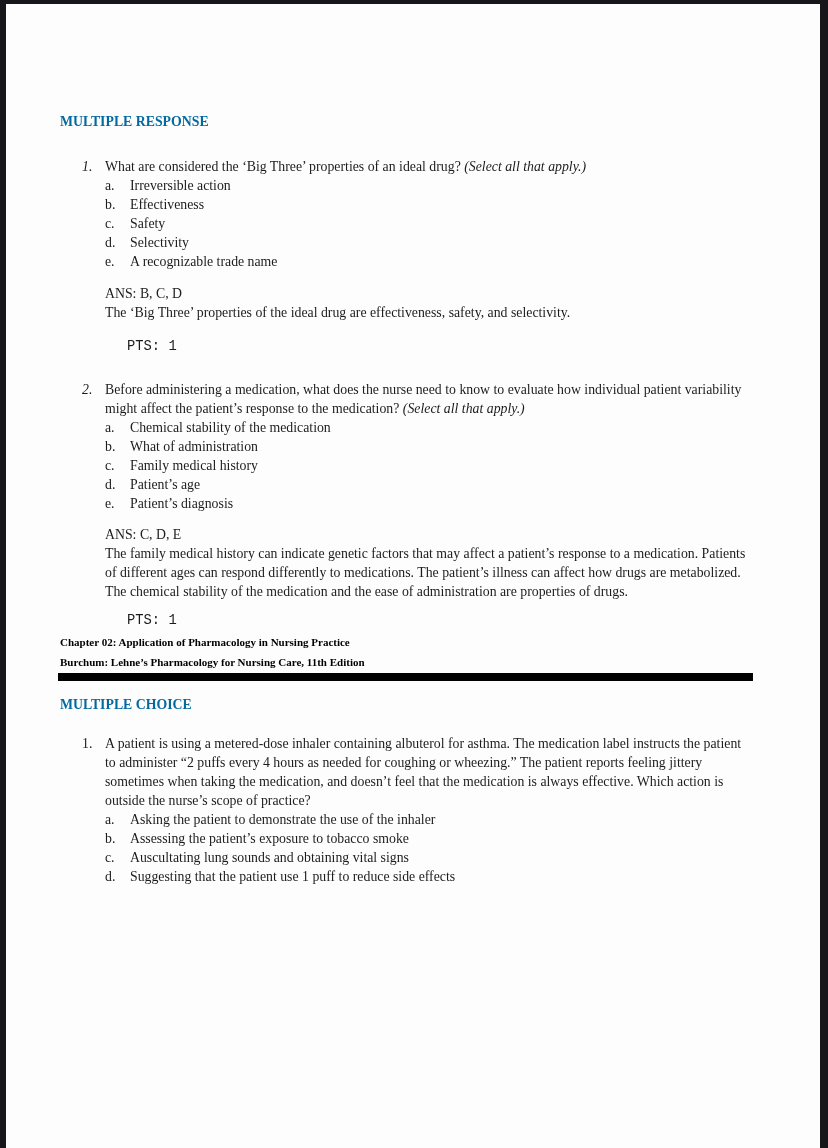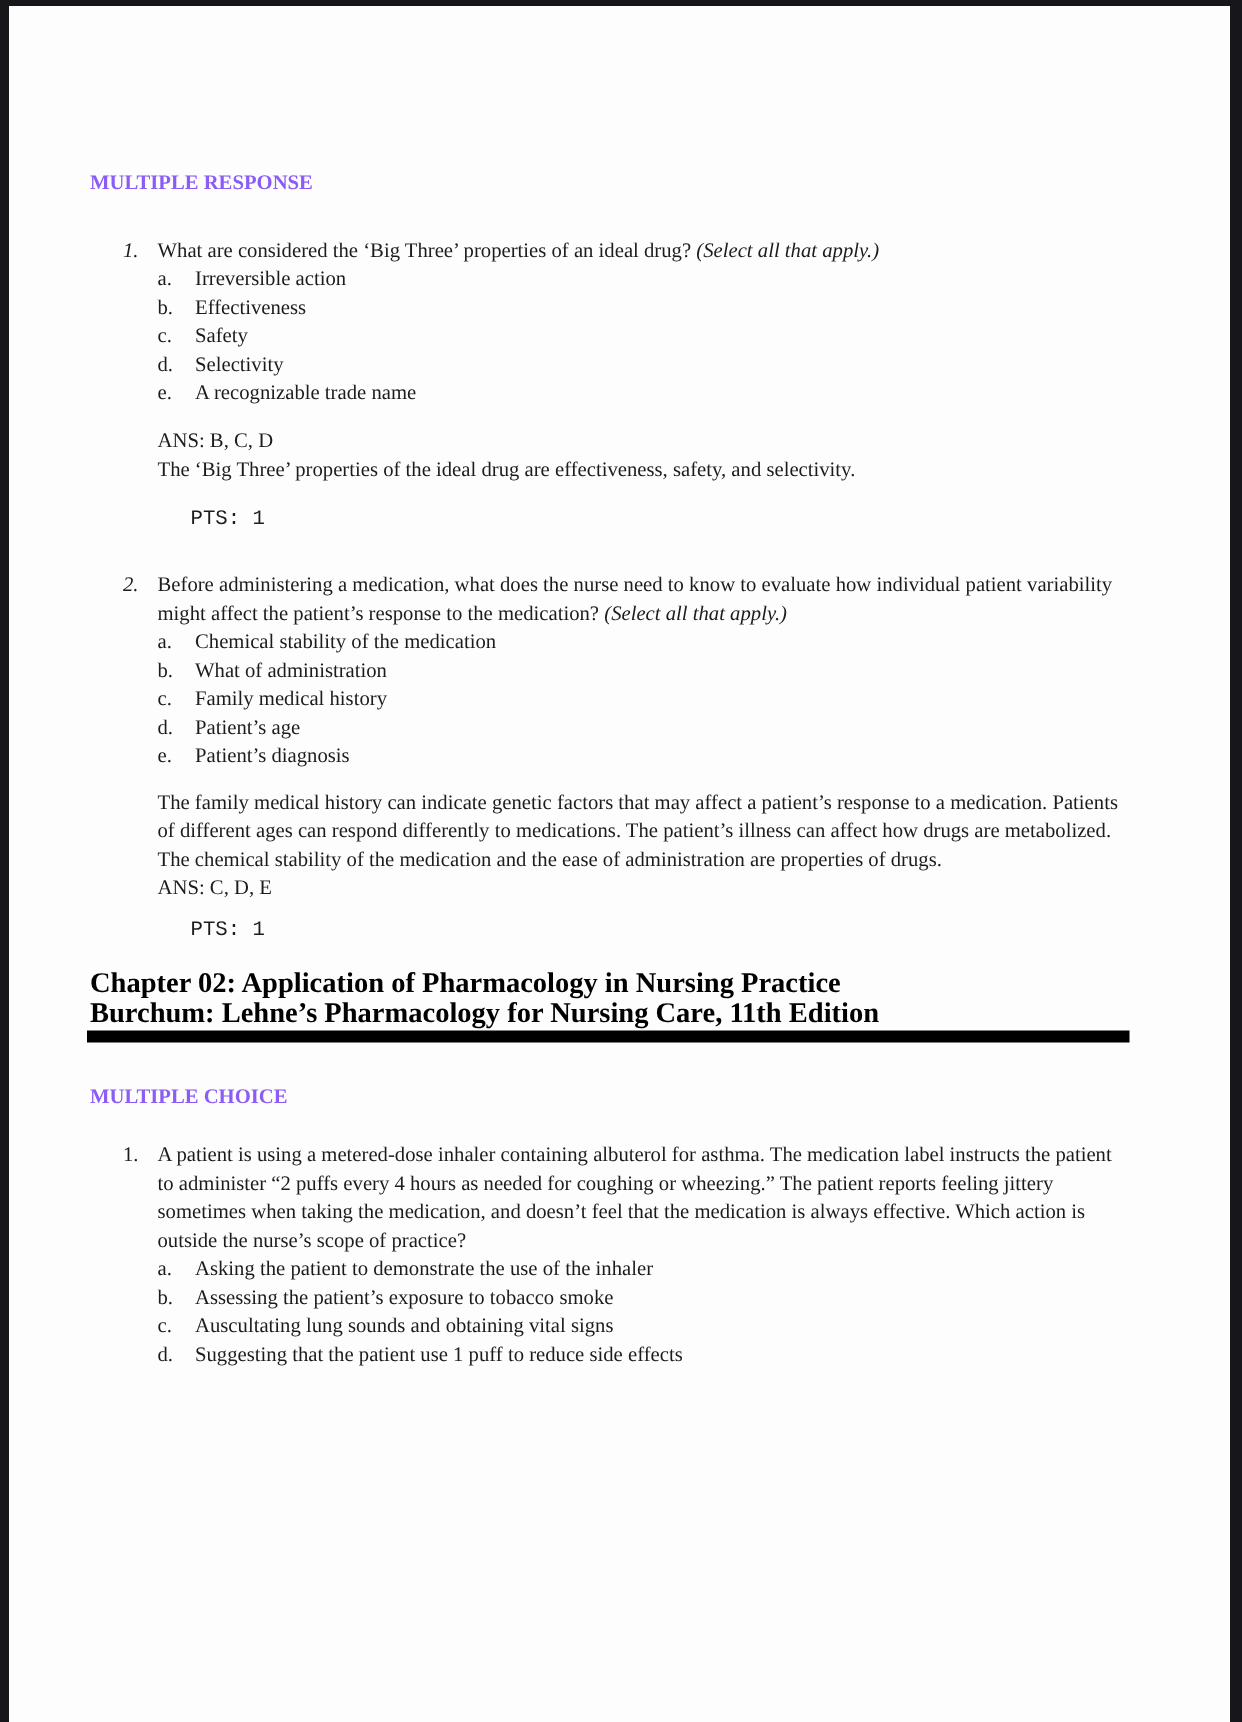--- a/index.html
+++ b/index.html
@@ -13,46 +13,46 @@
     line-height: 19px;
     color: #1c1c1c;
     overflow: hidden;
   }
   .edge-top   { position: absolute; top: 0; left: 0; right: 0; height: 4px; background: #17171b; }
   .edge-left  { position: absolute; top: 0; left: 0; bottom: 0; width: 6px; background: #17171b; }
   .edge-right { position: absolute; top: 0; right: 0; bottom: 0; width: 8px; background: #17171b; }
 
   .content { position: absolute; left: 60px; top: 112px; width: 688px; }
 
-  .section-heading { font-weight: bold; color: #8b5cf6; }
+  .section-heading { font-weight: bold; color: #0369a1; }
   .italic { font-style: italic; }
 
   .question { margin-top: 26px; }
   .question.q-mr2 { margin-top: 24px; }
   .question.q-mc1 { margin-top: 20px; }
 
   .q-row { display: flex; }
   .q-num { width: 23px; margin-left: 22px; flex-shrink: 0; }
   .q-stem { flex: 1; }
 
   .option { display: flex; margin-left: 45px; }
   .opt-letter { width: 25px; flex-shrink: 0; }
   .opt-text { flex: 1; }
 
   .answer-block { margin-left: 45px; margin-top: 13px; }
   .answer-block.tight { margin-top: 12px; }
   .answer-block.mc { margin-top: 8px; }
   .points-line { margin-left: 67px; margin-top: 15px; font-family: Liberation Mono, monospace; }
   .points-line.p2 { margin-top: 10px; }
 
-  .chapter-header { margin-top: 16px; font-weight: bold; font-size: 19px; line-height: 20px; color: #000; }
+  .chapter-header { margin-top: 2px; font-weight: bold; font-size: 11px; line-height: 20px; color: #000; }
   .book-title { text-decoration-thickness: 1.5px; }
   .divider-bar { width: 695px; height: 8px; background: #000000; margin-left: -2px; margin-top: 1px; }
 
-  .mc-heading { margin-top: 26px; }
+  .mc-heading { margin-top: 14px; }
 </style>
 </head>
 <body>
 
 <div class="page">
   <div class="edge-top"></div>
   <div class="edge-left"></div>
   <div class="edge-right"></div>
 
   <div class="content">
@@ -120,22 +120,22 @@
         <div class="option">
           <span class="opt-letter">d.</span>
           <span class="opt-text">Patient’s age</span>
         </div>
         <div class="option">
           <span class="opt-letter">e.</span>
           <span class="opt-text">Patient’s diagnosis</span>
         </div>
       </div>
       <div class="answer-block tight">
+        <div>ANS: C, D, E</div>
         <div>The family medical history can indicate genetic factors that may affect a patient’s response to a medication. Patients of different ages can respond differently to medications. The patient’s illness can affect how drugs are metabolized. The chemical stability of the medication and the ease of administration are properties of drugs.</div>
-        <div>ANS: C, D, E</div>
       </div>
       <div class="points-line p2">PTS: 1</div>
     </div>
 
     <div class="chapter-header">
       <div>Chapter 02: Application of Pharmacology in Nursing Practice</div>
       <div class="book-title">Burchum: Lehne’s Pharmacology for Nursing Care, 11th Edition</div>
       <div class="divider-bar"></div>
     </div>
 

